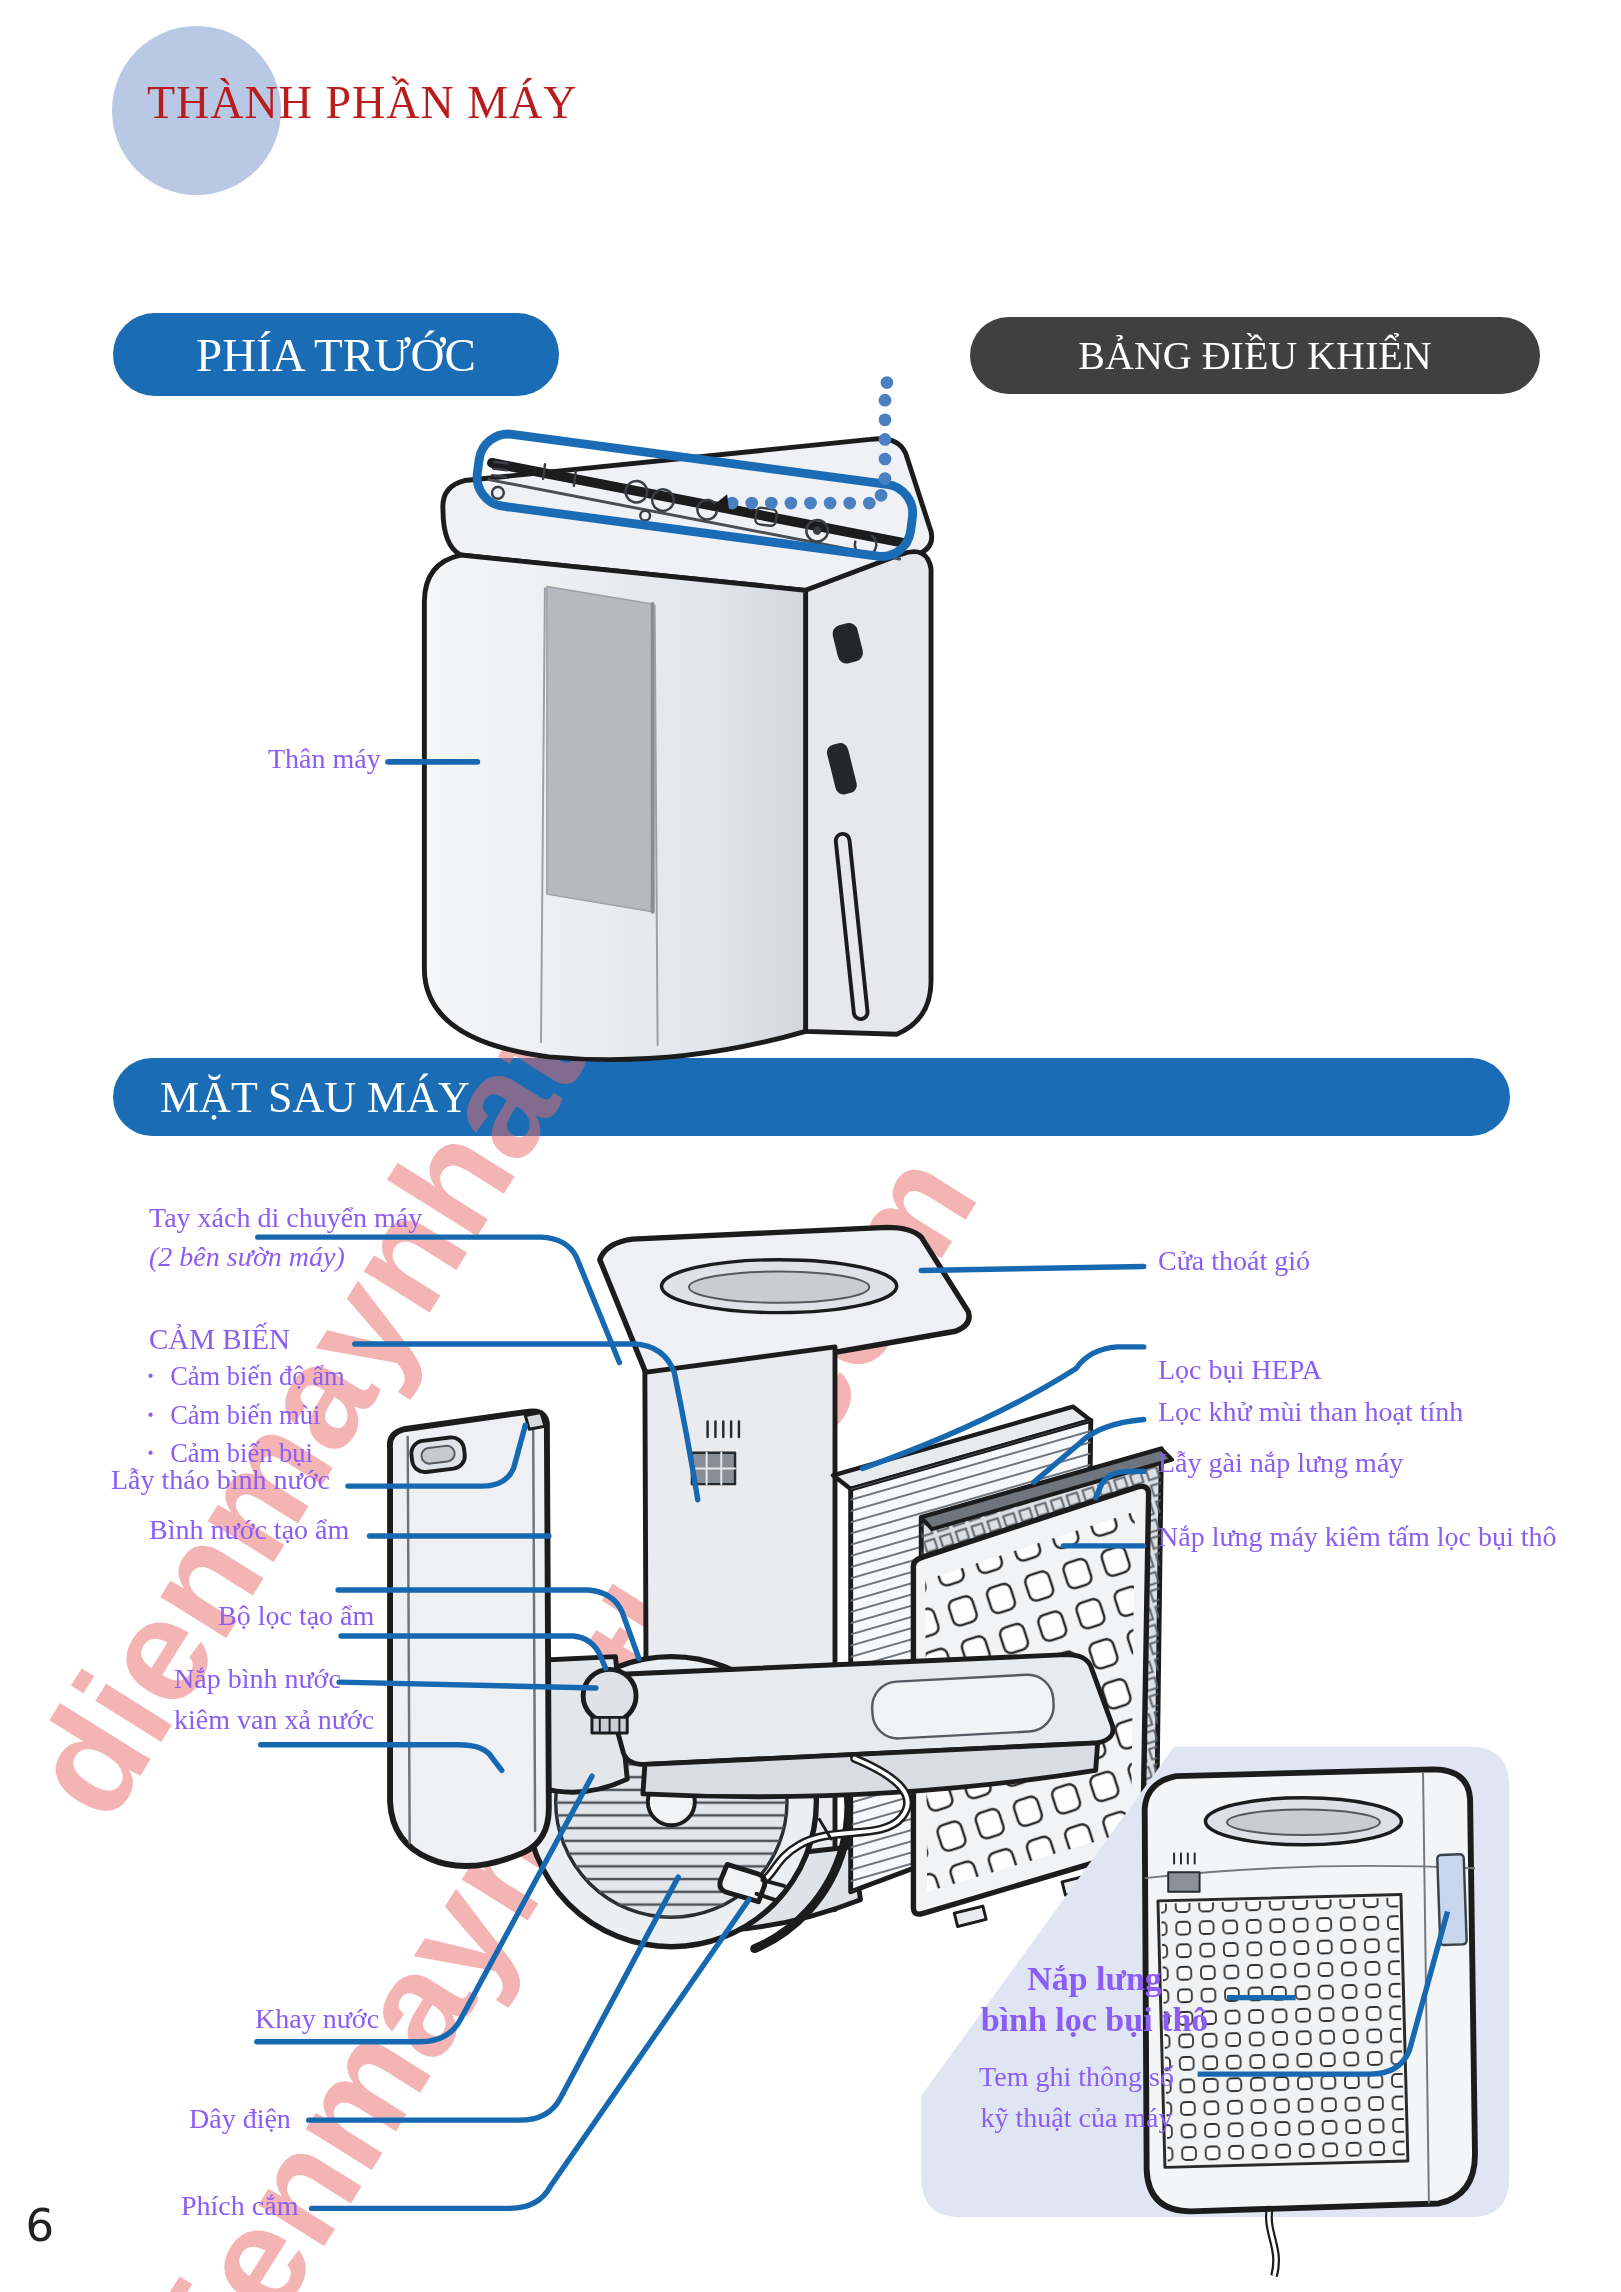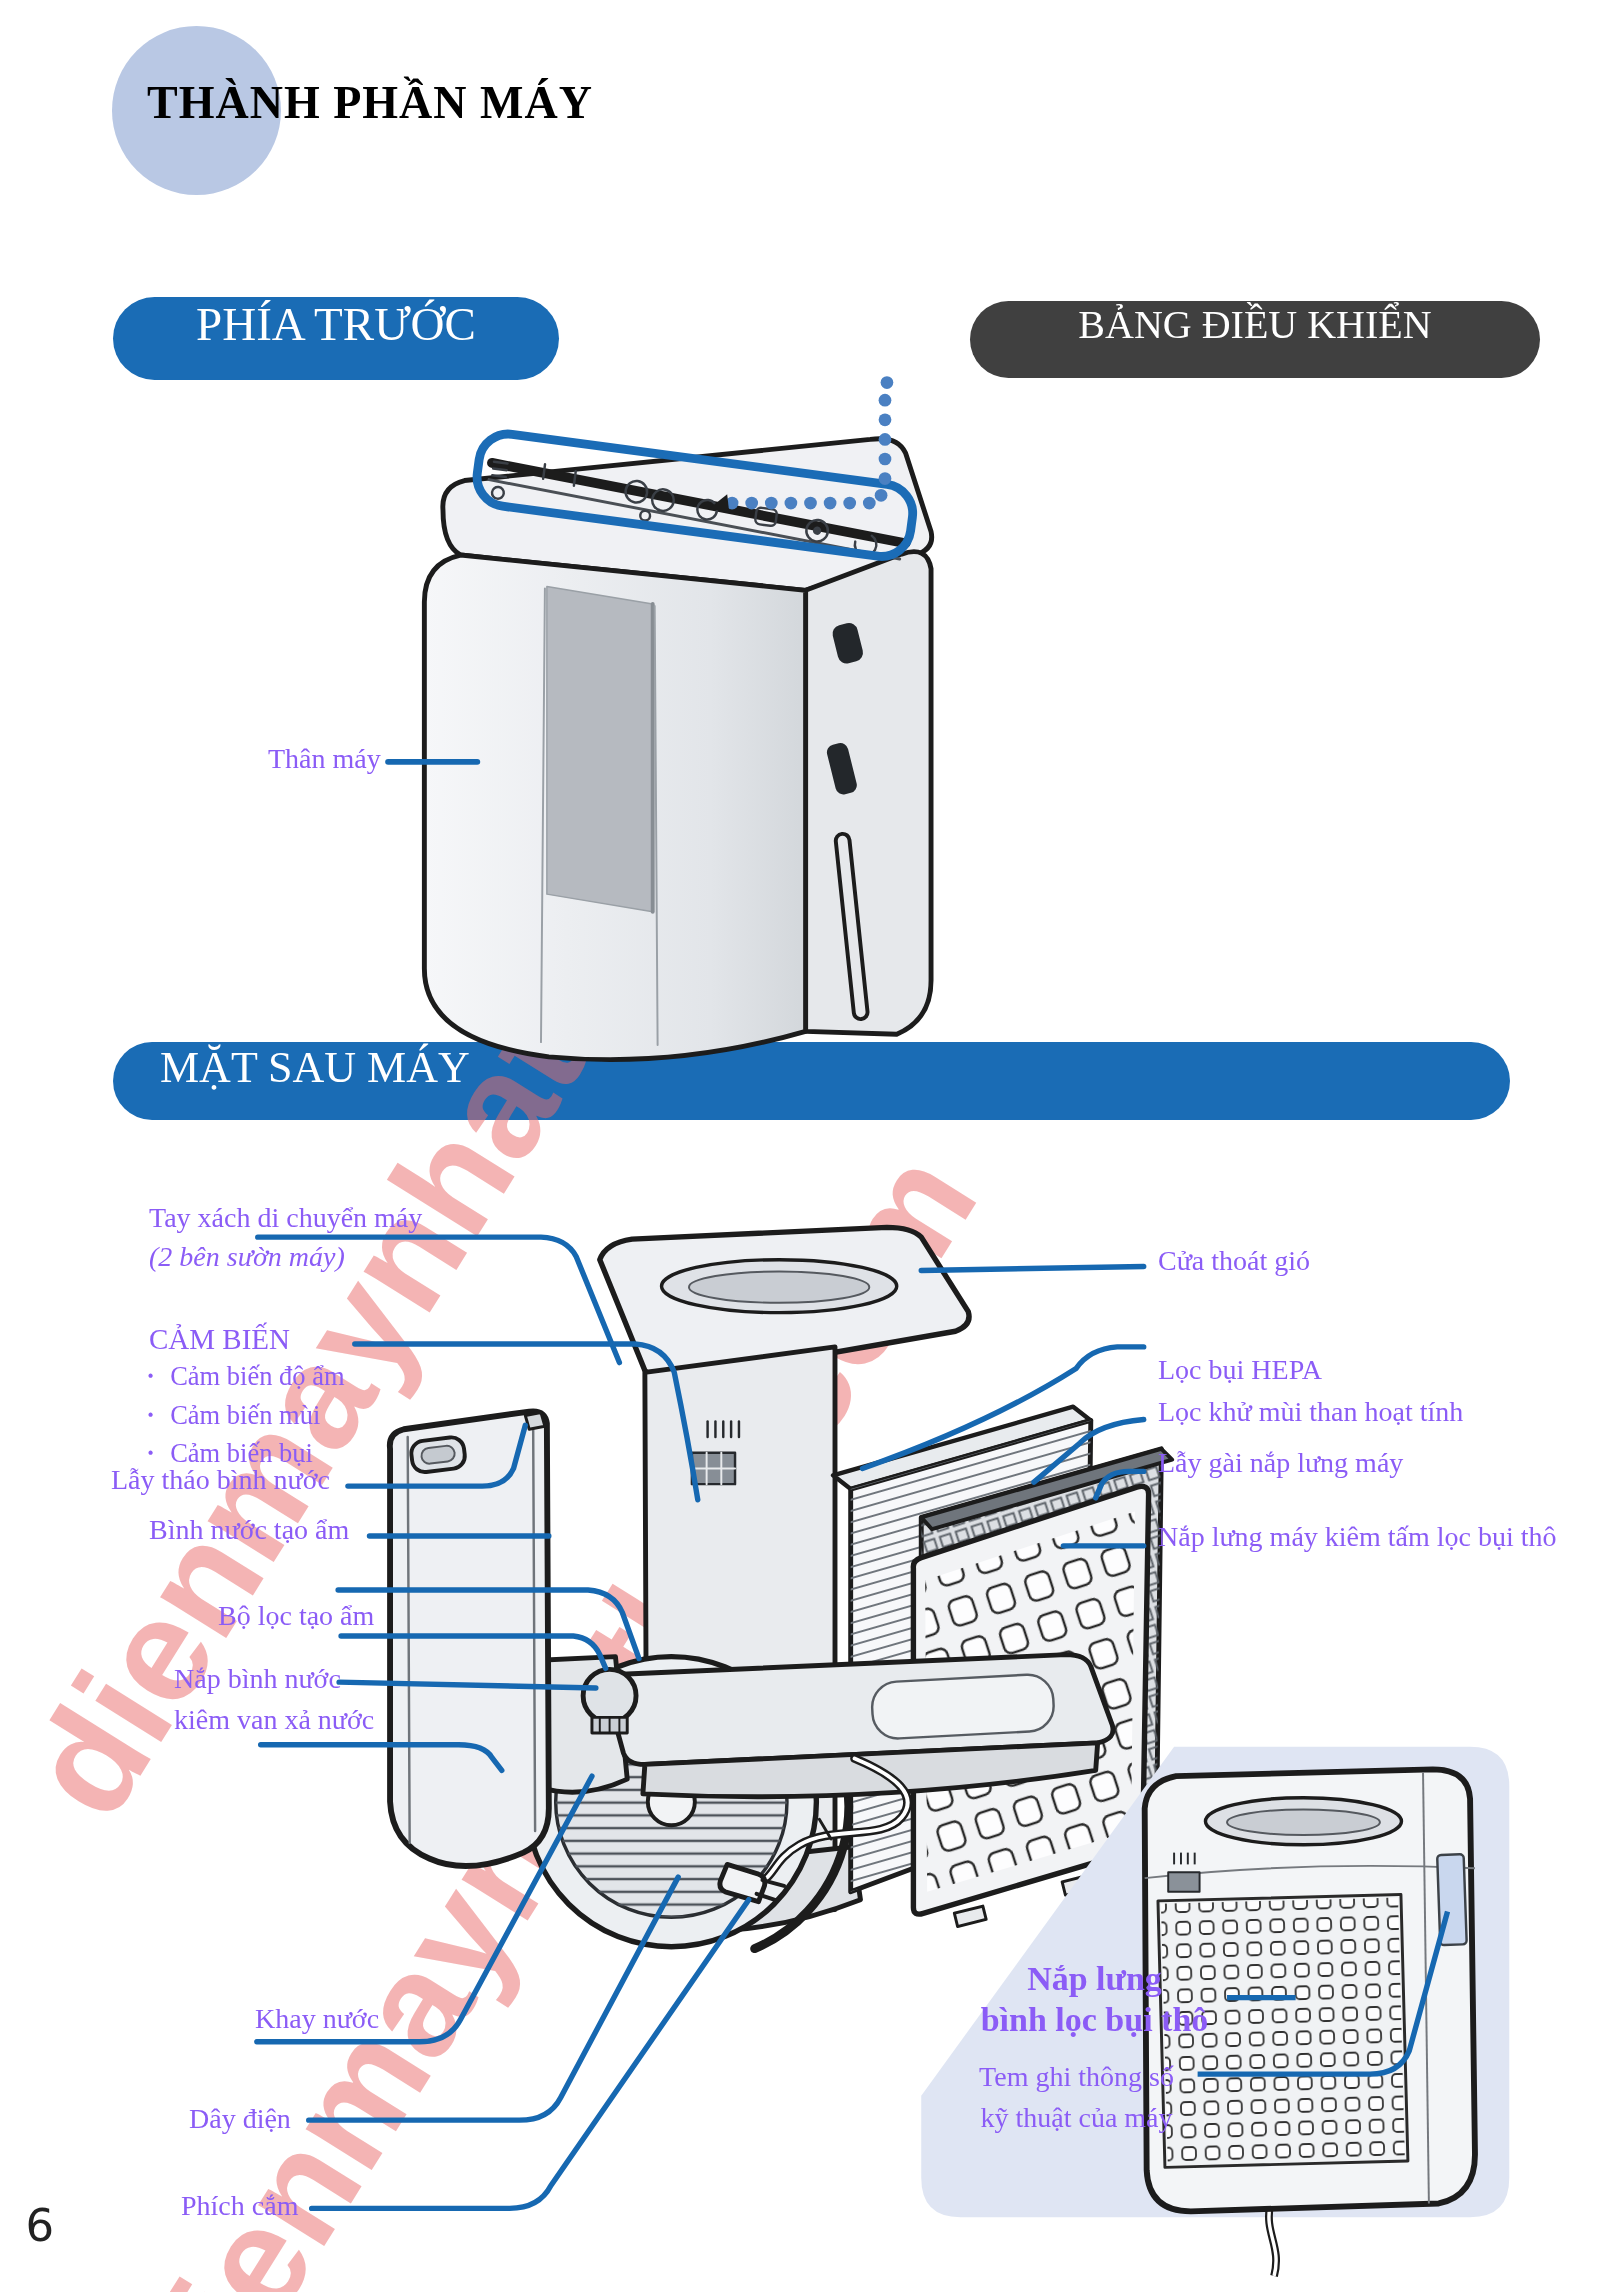--- a/index.html
+++ b/index.html
@@ -1,23 +1,23 @@
 <!DOCTYPE html>
 <html><head>
 <meta charset="utf-8">
 <style>
   html,body{margin:0;padding:0;}
   body{width:1621px;height:2293px;position:relative;background:#ffffff;overflow:hidden;
        font-family:"Liberation Serif","DejaVu Serif",serif;}
   .abs{position:absolute;}
   
   #title-circle{left:112px;top:25.5px;width:169px;height:169px;border-radius:50%;background:#b9c8e4;z-index:1;}
-  #page-title{left:147px;top:76px;font-size:46px;font-weight:bold;color:#000000;letter-spacing:1px;z-index:4;white-space:nowrap;}
-  
-  .bar{color:#fff;display:flex;z-index:1;}
+  #page-title{left:147px;top:76px;font-size:46px;font-weight:normal;color:#b91c1c;letter-spacing:1px;z-index:4;white-space:nowrap;}
+  
+  .bar{color:#fff;display:flex;align-items:center;z-index:1;margin-top:16px;}
   #bar-front{left:113px;top:297px;width:446px;height:83px;background:#1a6cb5;border-radius:42px;justify-content:center;font-size:47px;}
   #bar-panel{left:970px;top:301px;width:570px;height:77px;background:#404040;border-radius:39px;justify-content:center;font-size:40px;}
   #bar-back{left:113px;top:1042px;width:1397px;height:78px;background:#1a6cb5;border-radius:39px;font-size:44px;padding-left:0;}
   #bar-back span{margin-left:47px;}
   
   .wm{font-size:147px;font-weight:bold;color:rgba(234,106,106,0.50);white-space:nowrap;z-index:2;
       transform-origin:left bottom;font-family:"Liberation Sans","DejaVu Sans",sans-serif;}
   #wm1{left:137px;top:1676px;transform:rotate(-58deg);}
   #wm2{left:235px;top:2284px;transform:rotate(-58deg);}
   

